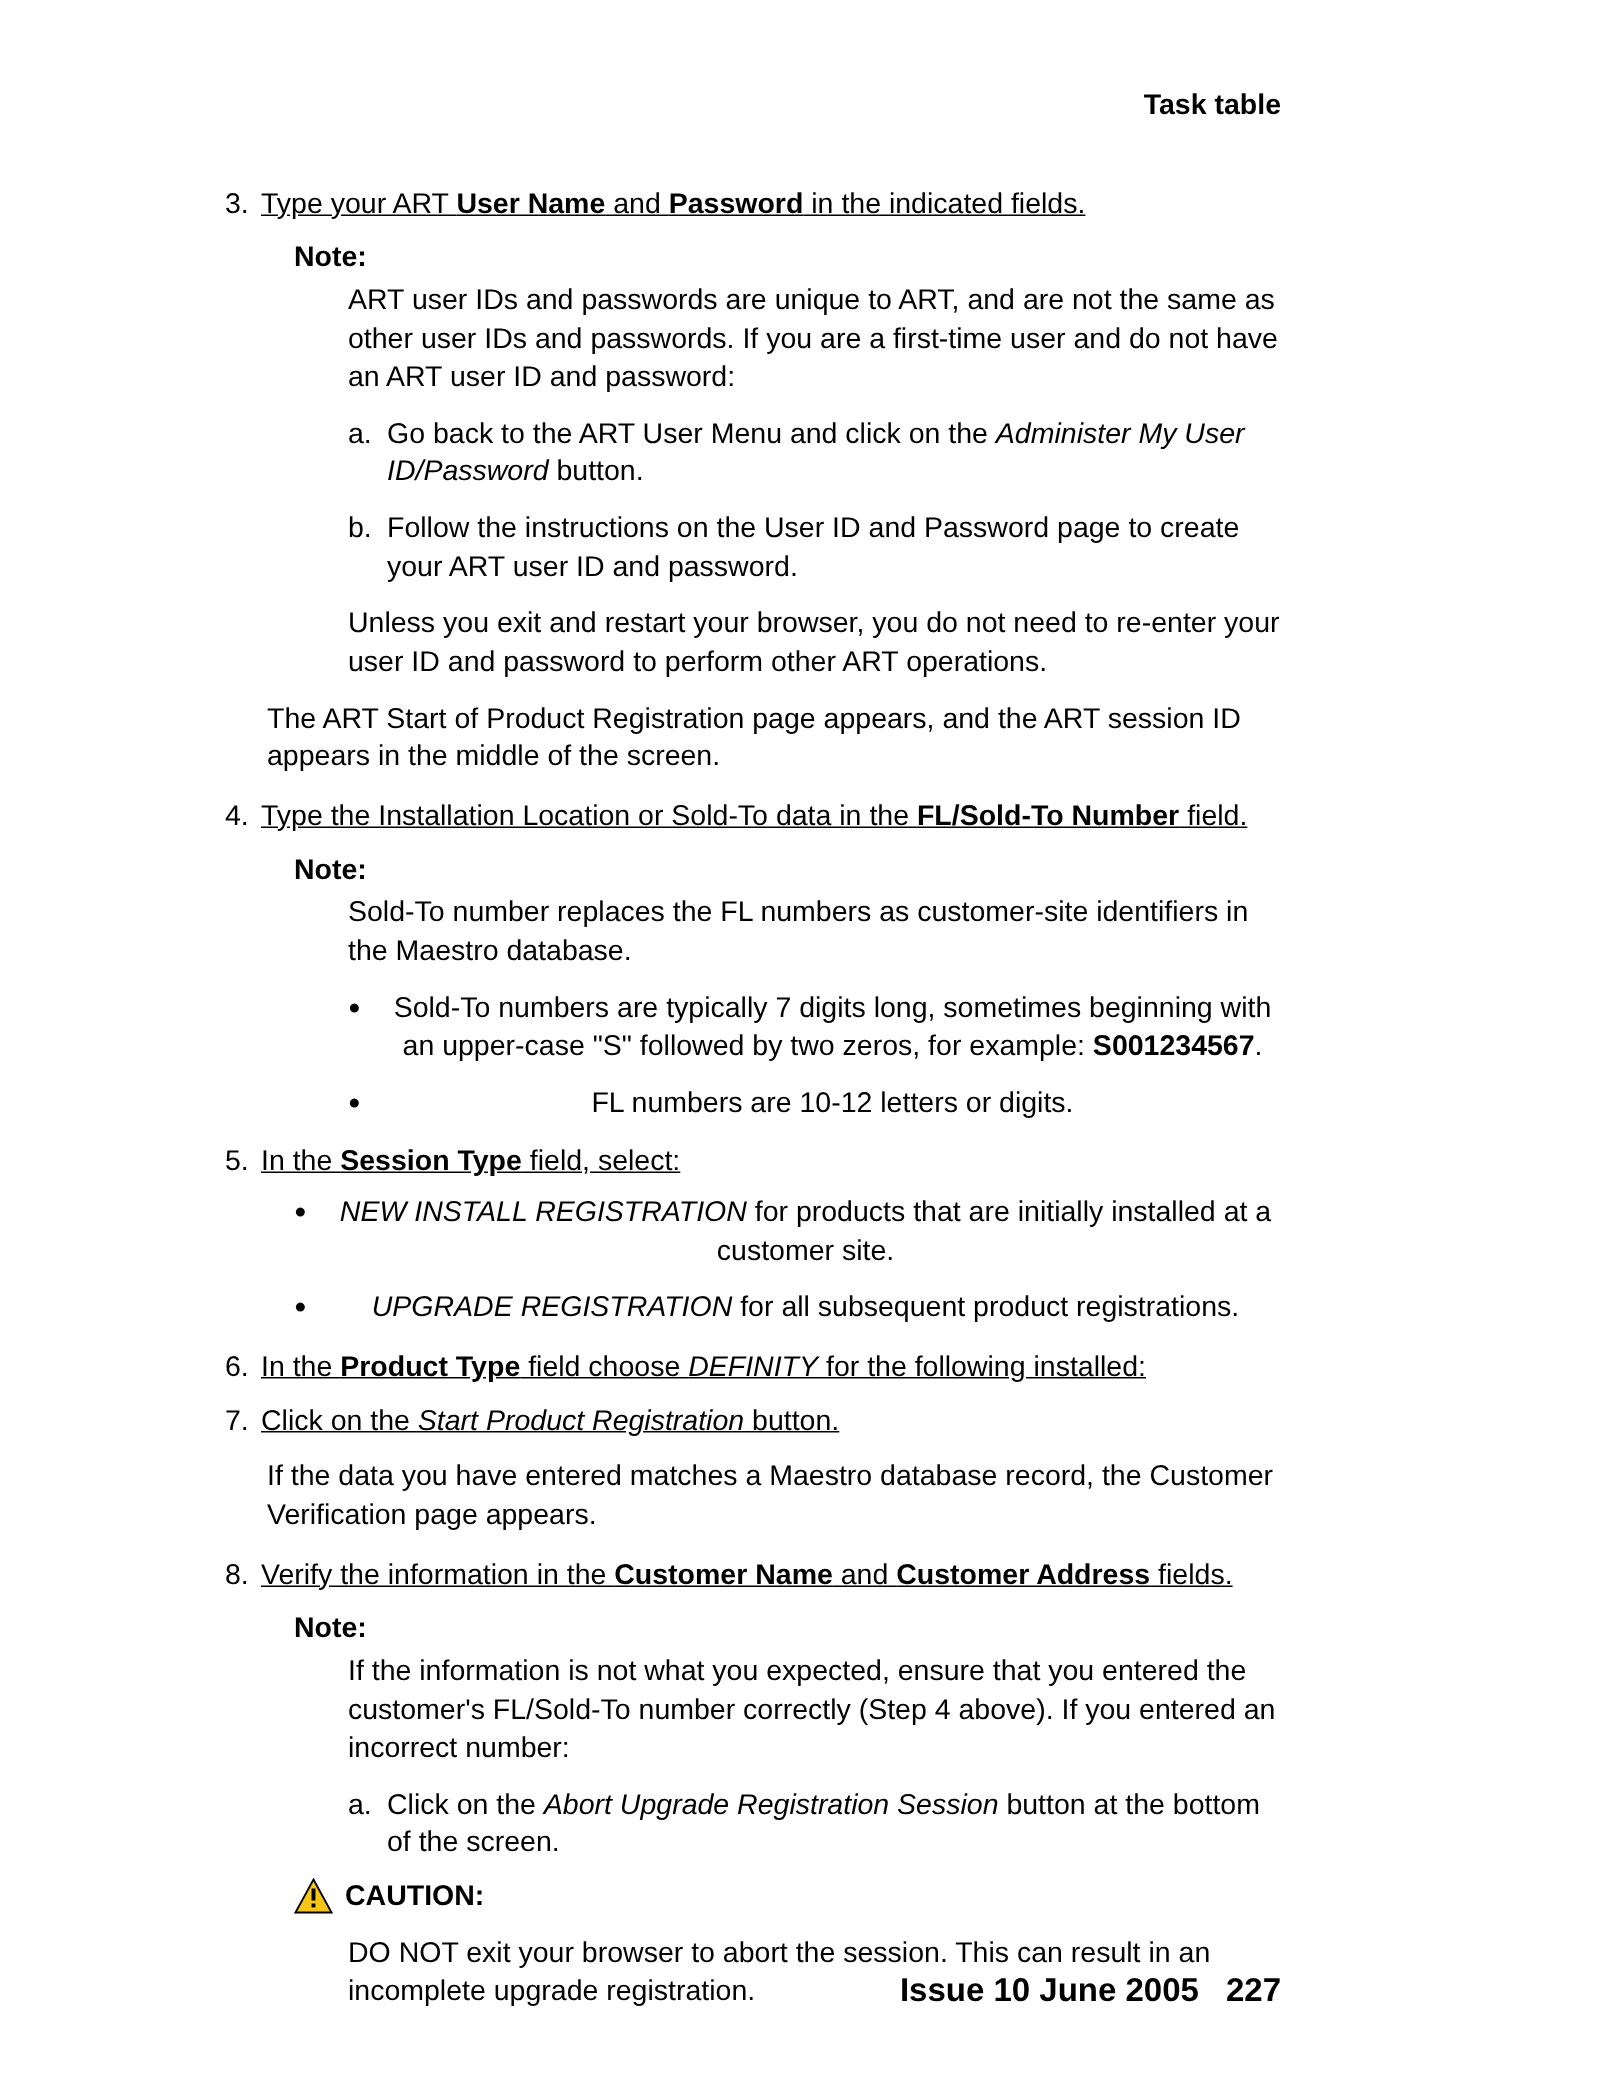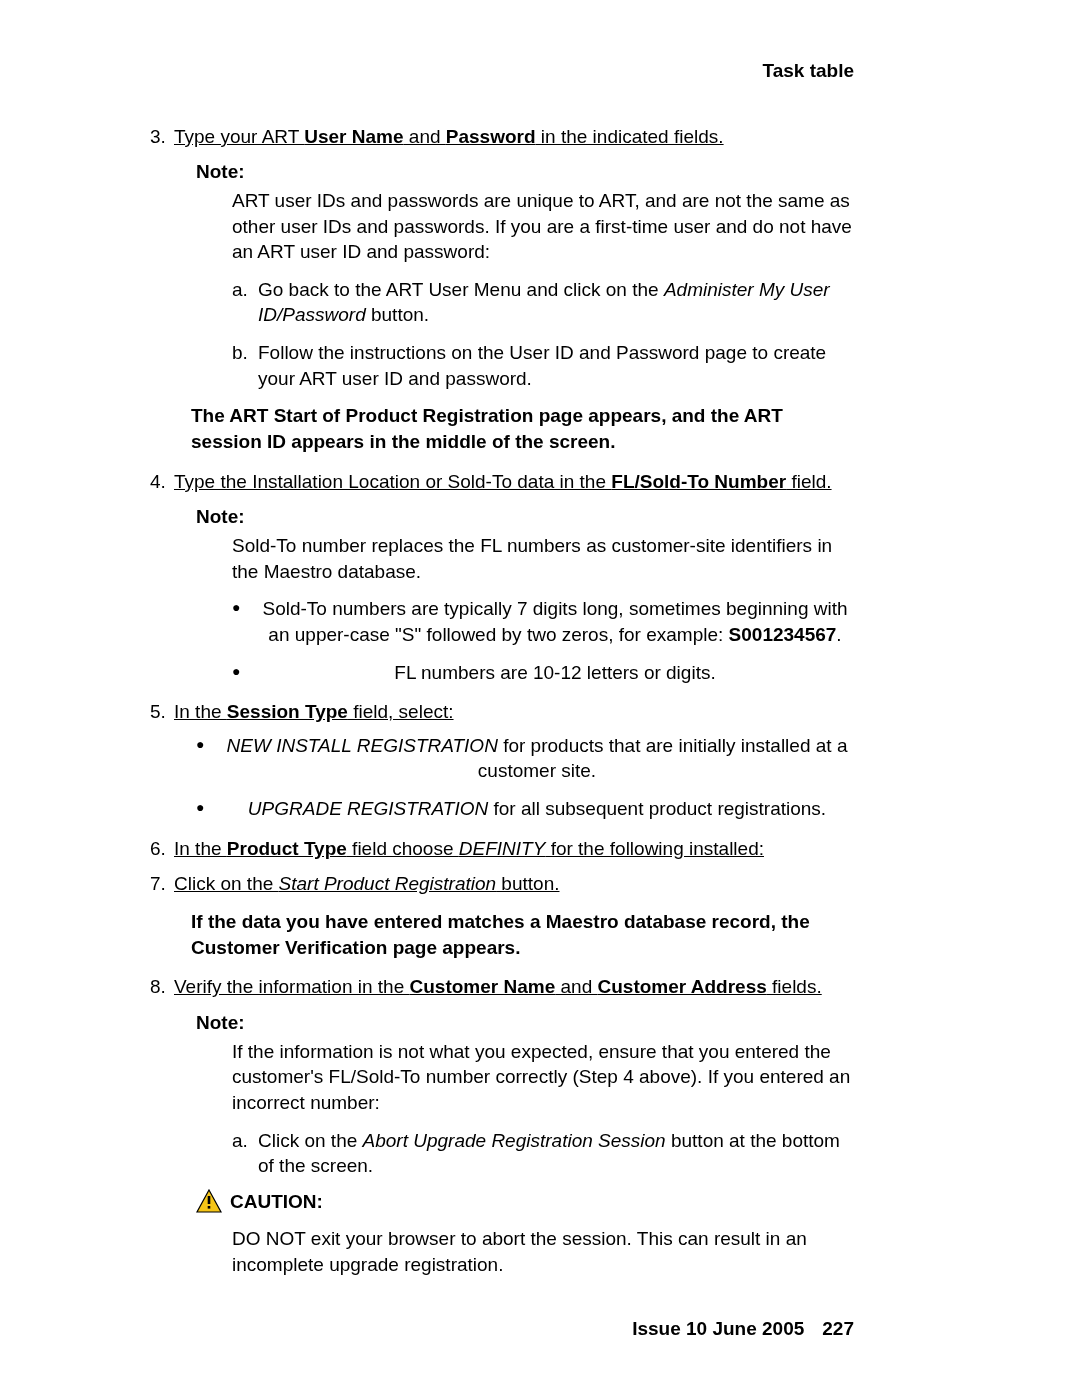--- a/index.html
+++ b/index.html
@@ -77,23 +77,22 @@
     line-height: 22px;
   }
   .bullet-item .txt {
     flex: 1;
     text-align: center;
   }
   .para {
     margin-top: 12px;
   }
   .follow-para {
-    margin-left: 41px;
-    margin-top: 12px;
-    font-weight: bold;
+    margin-left: 28px;
+    margin-top: 12px;
   }
   b { font-weight: bold; }
   i { font-style: italic; }
   .caution-row {
     display: flex;
     align-items: flex-start;
     margin-top: 10px;
   }
   .caution-icon {
     flex: 0 0 34px;
@@ -102,21 +101,21 @@
     justify-content: flex-start;
   }
   .caution-label {
     font-weight: bold;
   }
   .footer {
     position: absolute;
     bottom: 55px;
     right: 130px;
     font-weight: bold;
-    font-size: 19px;
+    font-size: 22px;
   }
   .footer .pg {
     margin-left: 18px;
   }
 </style>
 </head>
 <body>
 
 <div class="page">
 
@@ -141,20 +140,21 @@
           <div class="txt">
             <span>Go back to the ART User Menu and click on the </span><i>Administer My User ID/Password</i><span> button.</span>
           </div>
         </div>
         <div class="sub-ol-item">
           <div class="letter">b.</div>
           <div class="txt">Follow the instructions on the User ID and Password page to create your ART user ID and password.</div>
         </div>
       </div>
 
+      <div class="note-body para">Unless you exit and restart your browser, you do not need to re-enter your user ID and password to perform other ART operations.</div>
     </div>
 
     <div class="follow-para">The ART Start of Product Registration page appears, and the ART session ID appears in the middle of the screen.</div>
 
     <div class="ol-num" style="margin-top:14px">
       <div class="num">4.</div>
       <div class="txt">
         <span>Type the Installation Location or Sold-To data in the </span><b>FL/Sold-To Number</b><span> field.</span>
       </div>
     </div>

